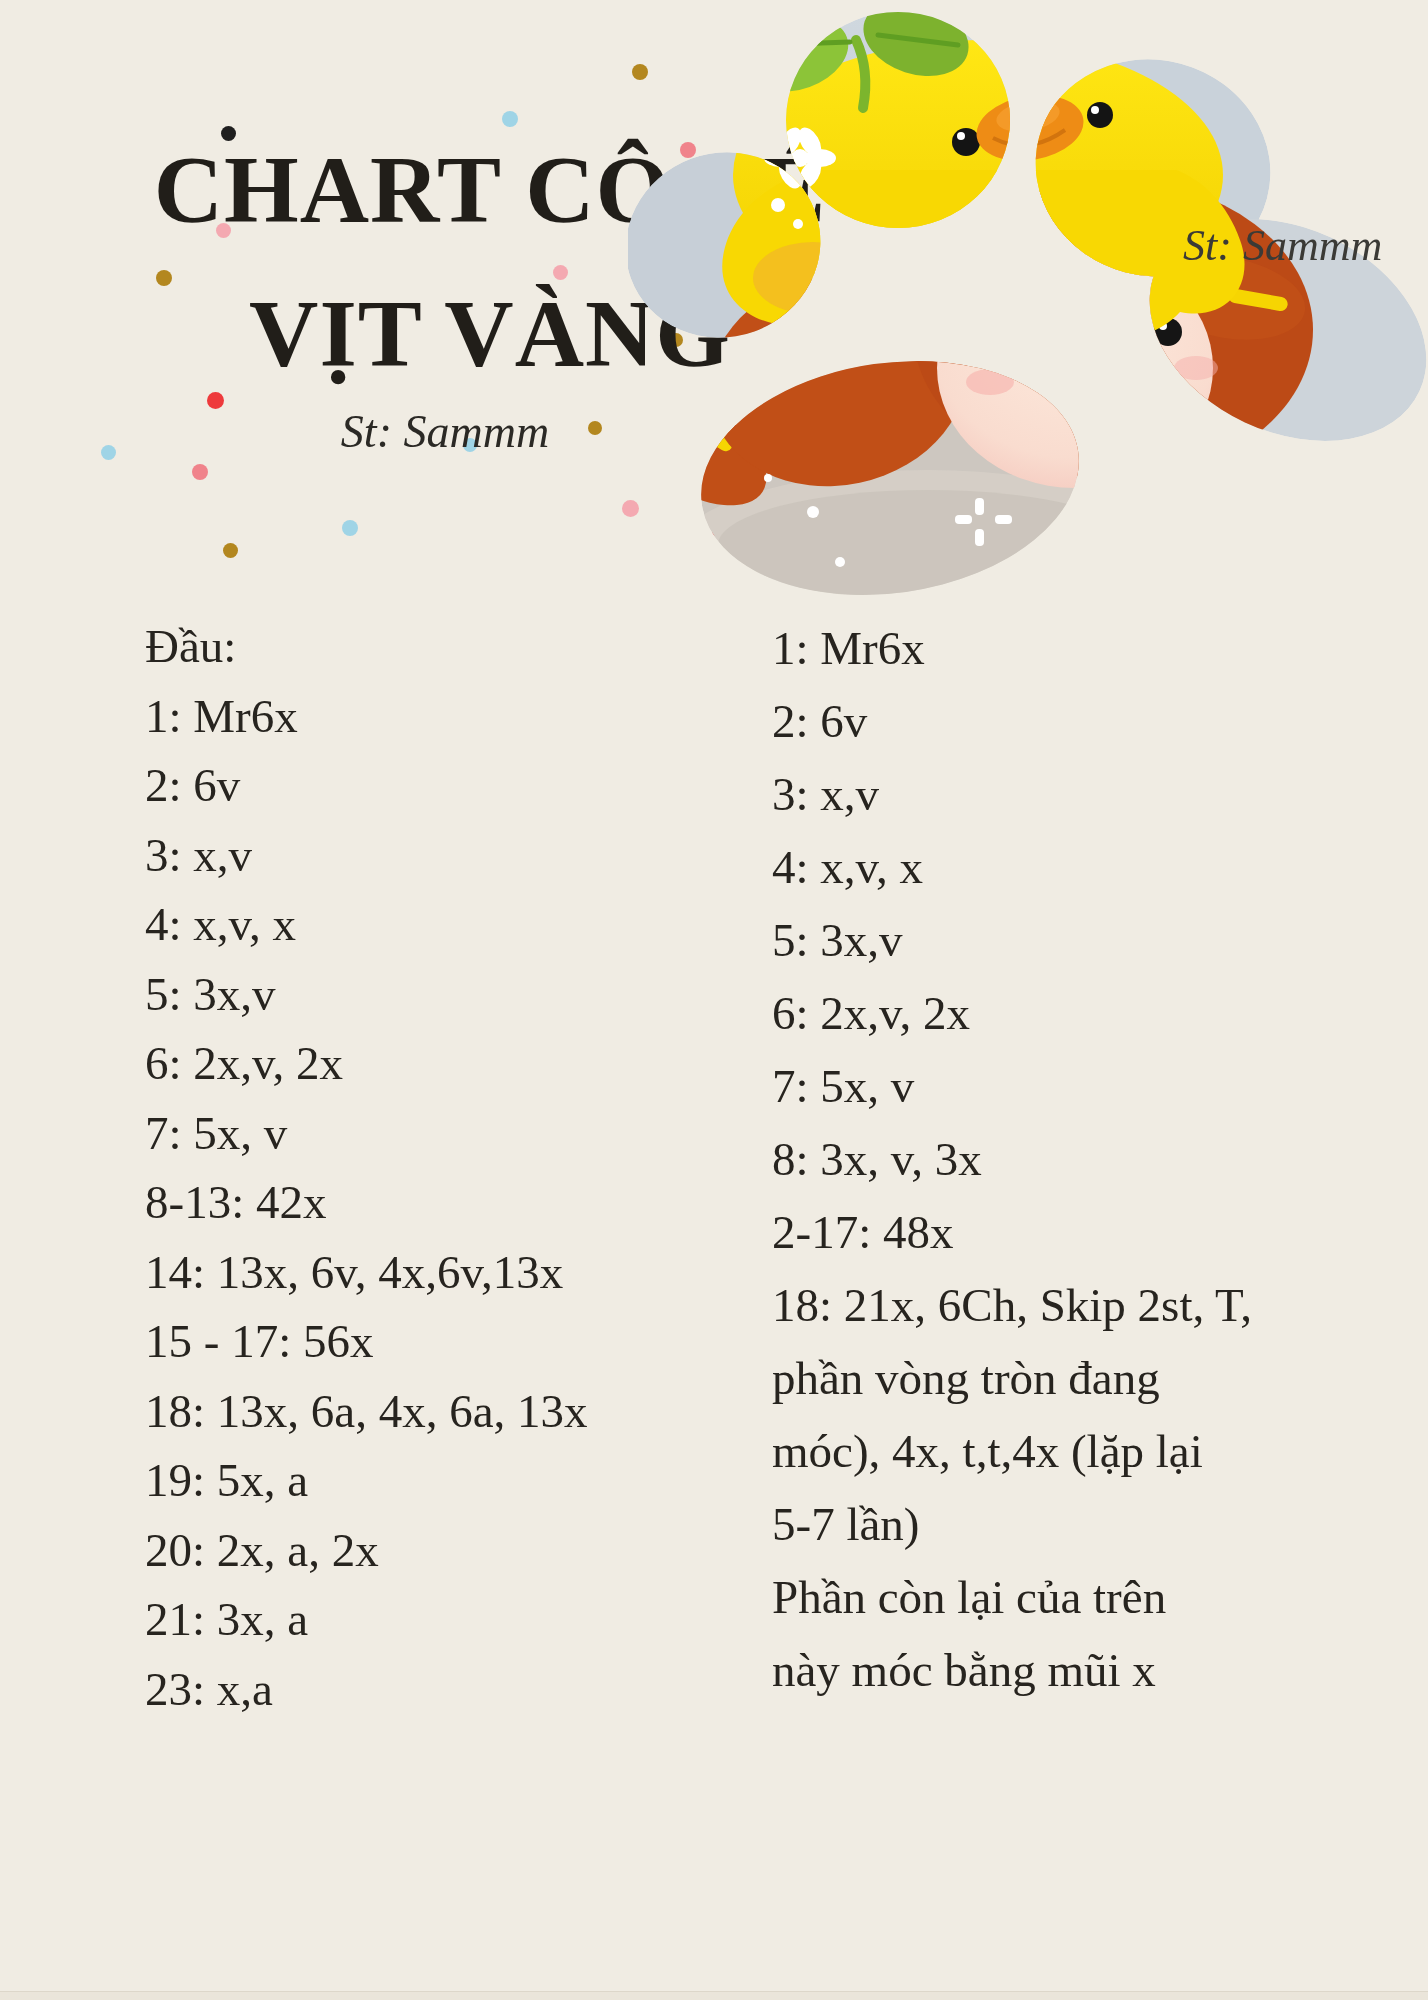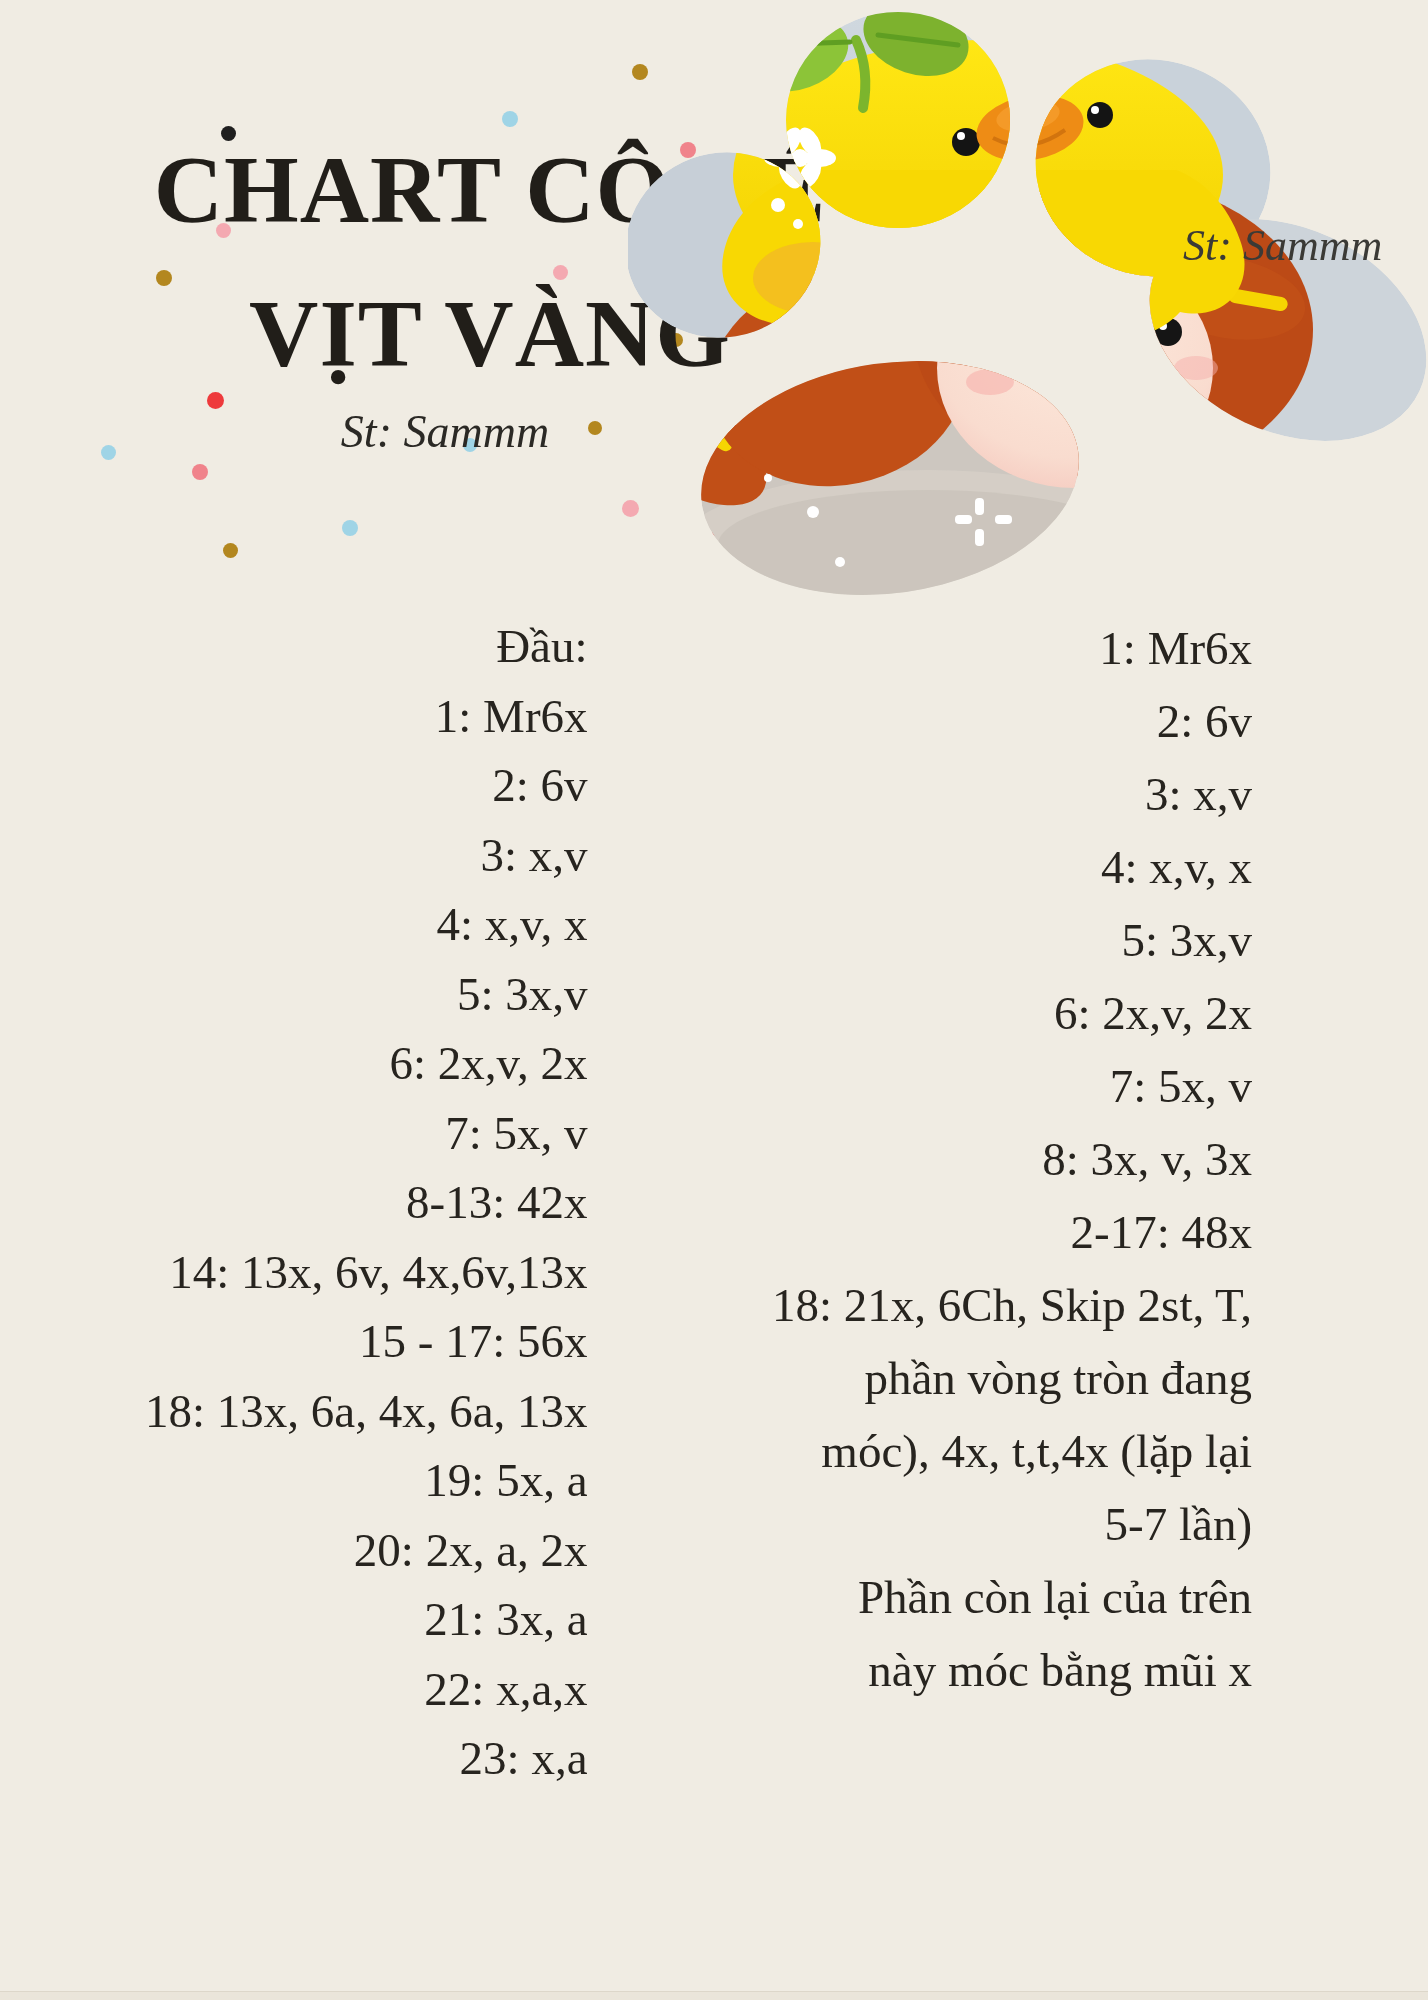--- a/index.html
+++ b/index.html
@@ -24,21 +24,21 @@
     font-style:italic;font-size:46px;line-height:60px;color:#2b2925;
     white-space:nowrap;
   }
   .photo-credit{
     position:absolute;left:1183px;top:220px;z-index:3;
     font-style:italic;font-size:44px;color:#3b3a36;white-space:nowrap;
   }
   .photo{
     position:absolute;left:628px;top:0;width:800px;height:600px;z-index:2;
   }
-  .col{position:absolute;z-index:2;font-size:47px;white-space:nowrap;text-align:right;}
+  .col{position:absolute;z-index:2;font-size:47px;white-space:nowrap;}
   .col-left{left:145px;top:612px;line-height:69.5px;}
   .col-right{left:772px;top:612px;line-height:73px;}
   .bottom-strip{
     position:absolute;left:0;top:1991px;width:1428px;height:9px;
     background:#eae5da;border-top:1px solid #ddd7ca;z-index:2;
   }
 </style>
 </head>
 <body>
 
@@ -197,21 +197,20 @@
       <div>5: 3x,v</div>
       <div>6: 2x,v, 2x</div>
       <div>7: 5x, v</div>
       <div>8-13: 42x</div>
       <div>14: 13x, 6v, 4x,6v,13x</div>
       <div>15 - 17: 56x</div>
       <div>18: 13x, 6a, 4x, 6a, 13x</div>
       <div>19: 5x, a</div>
       <div>20: 2x, a, 2x</div>
       <div>21: 3x, a</div>
-      <div>22: x,a,x</div>
       <div>23: x,a</div>
     </div>
   <div class="col col-right">
       <div>1: Mr6x</div>
       <div>2: 6v</div>
       <div>3: x,v</div>
       <div>4: x,v, x</div>
       <div>5: 3x,v</div>
       <div>6: 2x,v, 2x</div>
       <div>7: 5x, v</div>

